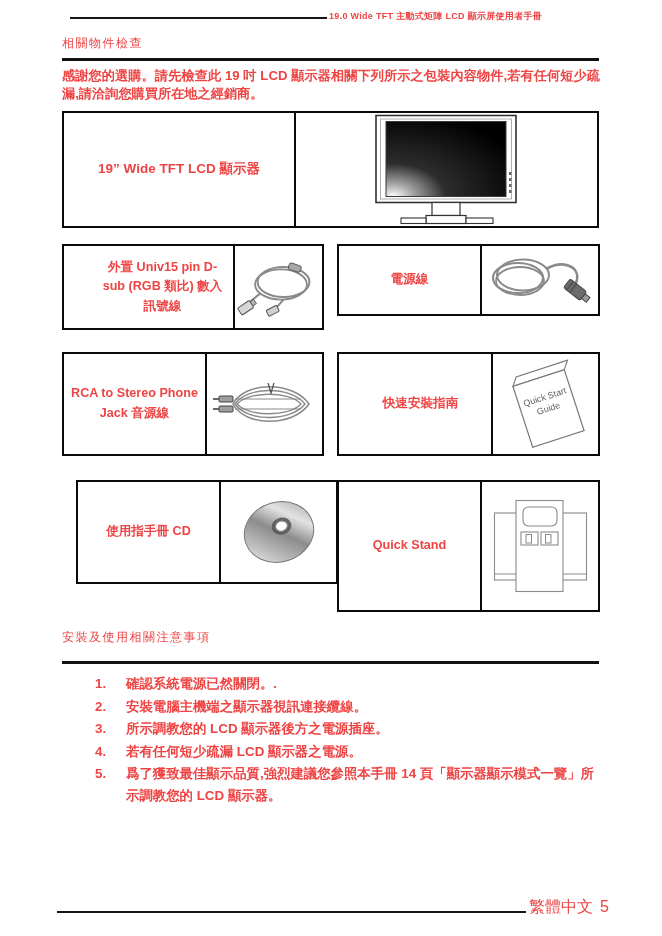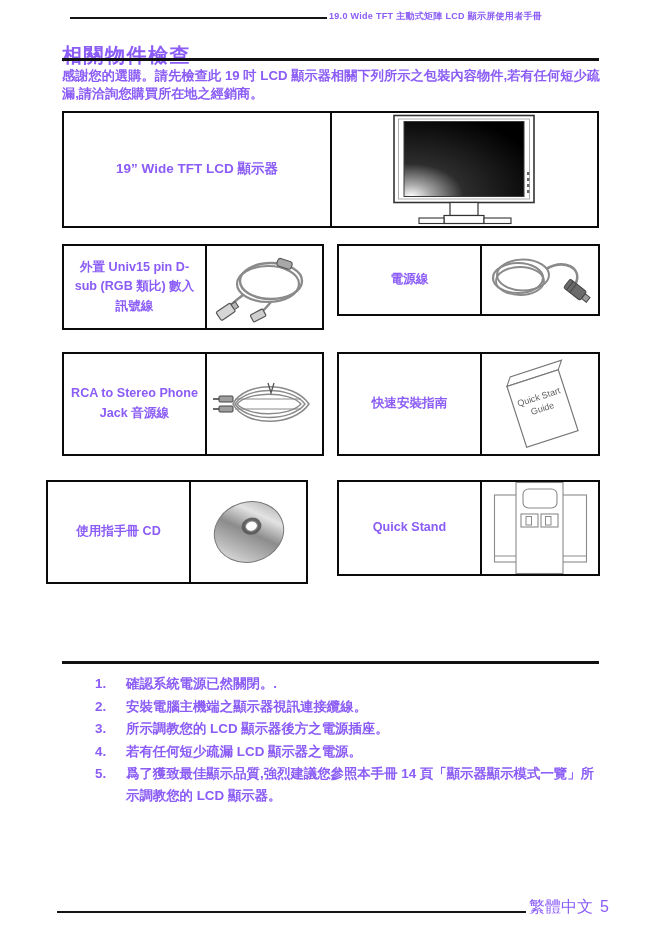--- a/index.html
+++ b/index.html
@@ -1,44 +1,44 @@
 <!DOCTYPE html>
 <html><head>
 <meta charset="utf-8">
 <style>
   html,body{margin:0;padding:0;background:#fff;}
   .page{
     position:relative;width:662px;height:936px;background:#ffffff;
-    font-family:"Liberation Sans","DejaVu Sans",sans-serif;color:#8b5cf6;
+    font-family:"Liberation Sans","DejaVu Sans",sans-serif;color:#ef4444;
     overflow:hidden;
   }
   .abs{position:absolute;}
   
   .header-rule{left:70px;top:17px;width:257px;height:2px;background:#151515;}
   .header-title{left:329px;top:10px;width:230px;font-size:9px;font-weight:bold;letter-spacing:.3px;white-space:nowrap;}
   
-  .sec-heading{font-size:20px;font-weight:bold;letter-spacing:1.5px;white-space:nowrap;margin-top:7px;}
+  .sec-heading{font-size:12px;font-weight:normal;letter-spacing:1.5px;white-space:nowrap;}
   .h1{left:62px;top:35px;}
   .rule-h1{left:62px;top:58px;width:537px;height:2.5px;background:#111;}
   .intro{left:62px;top:67px;width:538px;font-size:13.2px;font-weight:bold;line-height:18px;text-align:justify;}
   .h2{left:62px;top:629px;}
   .rule-h2{left:62px;top:661px;width:537px;height:2.5px;background:#111;}
   
   .pkg-table{display:flex;border:2px solid #0a0a0a;box-sizing:border-box;background:#fff;}
   .pkg-label{display:flex;align-items:center;justify-content:center;text-align:center;
     font-weight:bold;border-right:2px solid #0a0a0a;box-sizing:border-box;padding:3px 6px;line-height:1.55;}
   .pkg-image{flex:1;display:flex;align-items:center;justify-content:center;overflow:hidden;}
   .t-main{left:62px;top:111px;width:537px;height:117px;}
-  .t-main .pkg-label{width:268px;font-size:13.5px;}
-  .t-r2l{left:62px;top:244px;width:262px;height:86px;}
+  .t-main .pkg-label{width:232px;font-size:13.5px;}
+  .t-r2l{left:62px;top:244px;width:262px;height:86px;padding-left:28px;}
   .t-r2r{left:337px;top:244px;width:263px;height:72px;}
   .t-r3l{left:62px;top:352px;width:262px;height:104px;}
-  .t-r3r{left:337px;top:352px;width:263px;height:104px;}
-  .t-r4l{left:46px;top:480px;width:262px;height:104px;}
-  .t-r4r{left:337px;top:480px;width:263px;height:96px;}
+  .t-r3r{left:337px;top:352px;width:263px;height:104px;padding-left:11px;}
+  .t-r4l{left:76px;top:480px;width:262px;height:104px;}
+  .t-r4r{left:337px;top:480px;width:263px;height:132px;}
   .t-small .pkg-label{width:143px;font-size:12.6px;}
   
   .steps{left:95px;top:673px;width:505px;}
   .step{display:flex;font-size:13.4px;font-weight:bold;line-height:21.5px;margin-bottom:1px;}
   .step-num{width:31px;flex:0 0 31px;}
   .step-text{flex:1;}
   
   .footer-rule{left:57px;top:911px;width:469px;height:1.5px;background:#151515;}
   .footer-text{left:529px;top:897px;font-size:16px;white-space:nowrap;}
   .footer-text .pnum{margin-left:7px;}
@@ -187,20 +187,21 @@
         <rect x="24" y="1.5" width="47" height="91" fill="#ffffff" stroke="#8a8a8a" stroke-width="1.1"></rect>
         <rect x="31" y="8" width="34" height="19" rx="5.5" fill="none" stroke="#8a8a8a" stroke-width="1.1"></rect>
         <rect x="29" y="33" width="17" height="13" fill="none" stroke="#8a8a8a" stroke-width="1.1"></rect>
         <rect x="34" y="35.5" width="5.5" height="8.5" fill="none" stroke="#8a8a8a" stroke-width="1"></rect>
         <rect x="49" y="33" width="17" height="13" fill="none" stroke="#8a8a8a" stroke-width="1.1"></rect>
         <rect x="53.5" y="35.5" width="5.5" height="8.5" fill="none" stroke="#8a8a8a" stroke-width="1"></rect>
       </svg>
     </div>
   </div>
 
+  <div class="abs sec-heading h2">安裝及使用相關注意事項</div>
   <div class="abs rule-h2"></div>
 
   <div class="abs steps">
     <div class="step">
       <span class="step-num">1.</span>
       <span class="step-text">確認系統電源已然關閉。.</span>
     </div>
     <div class="step">
       <span class="step-num">2.</span>
       <span class="step-text">安裝電腦主機端之顯示器視訊連接纜線。</span>

